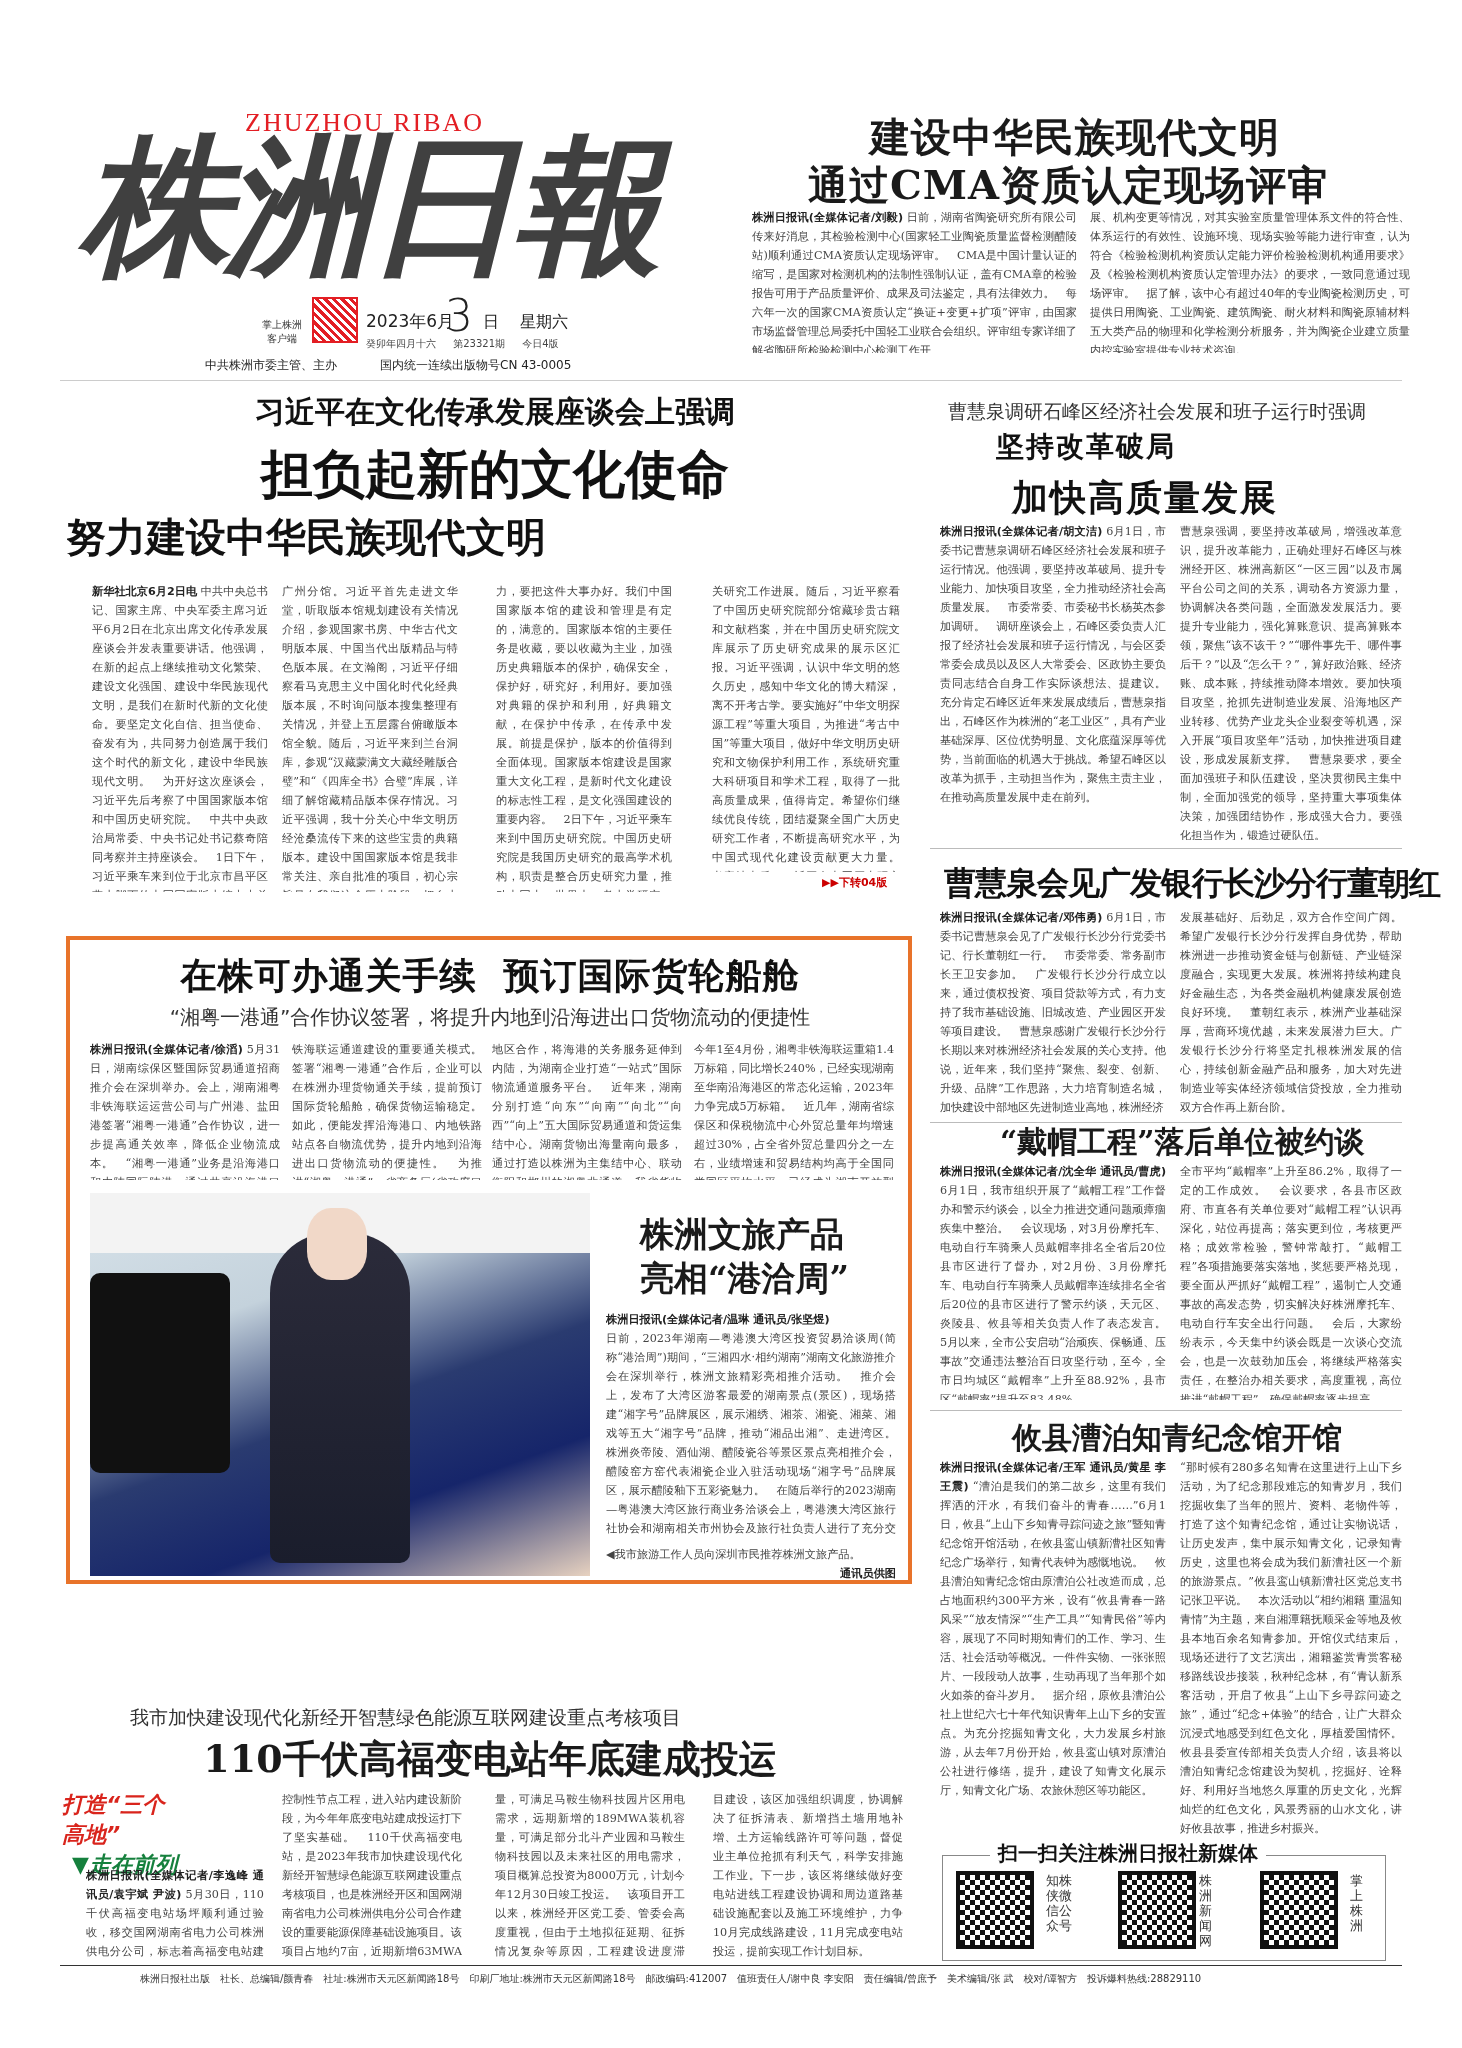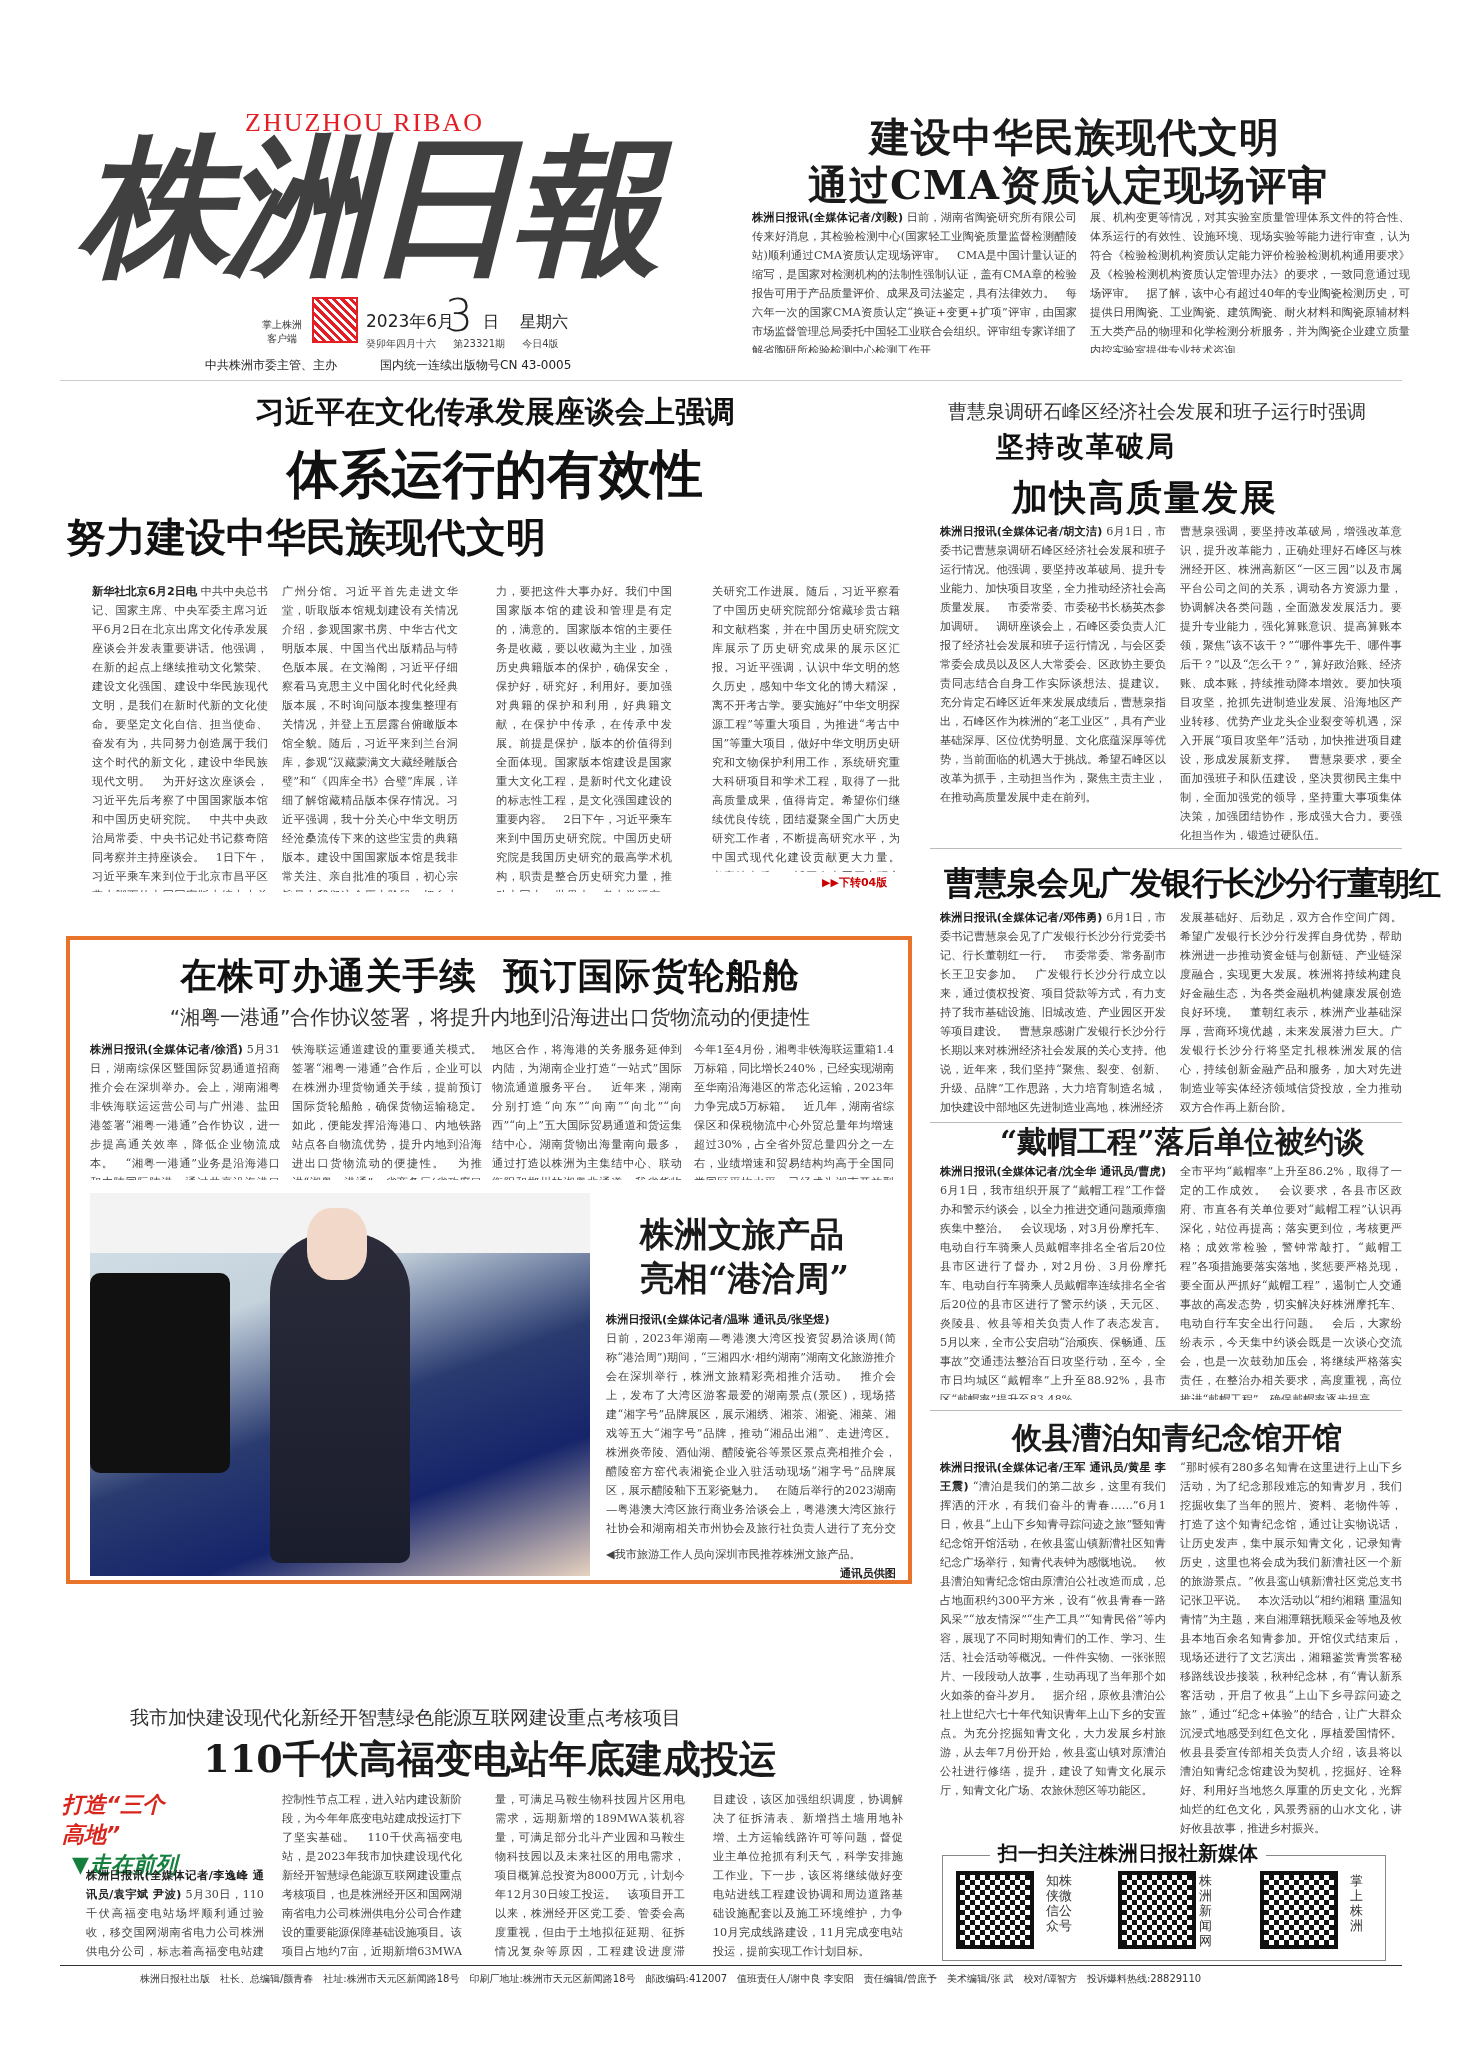--- a/index.html
+++ b/index.html
@@ -62,21 +62,21 @@
 <div class="abs hl-serif" style="left:808px;top:158px;font-size:40px;letter-spacing:1px">通过CMA资质认定现场评审</div>
 <div class="col body-text" style="left:752px;top:208px;width:325px;height:145px;overflow:hidden">
   <span class="byline">株洲日报讯(全媒体记者/刘毅)</span>
   <span>日前，湖南省陶瓷研究所有限公司传来好消息，其检验检测中心(国家轻工业陶瓷质量监督检测醴陵站)顺利通过CMA资质认定现场评审。　CMA是中国计量认证的缩写，是国家对检测机构的法制性强制认证，盖有CMA章的检验报告可用于产品质量评价、成果及司法鉴定，具有法律效力。　每六年一次的国家CMA资质认定“换证+变更+扩项”评审，由国家市场监督管理总局委托中国轻工业联合会组织。评审组专家详细了解省陶研所检验检测中心检测工作开</span>
 </div>
 <div class="col body-text" style="left:1090px;top:208px;width:320px;height:145px;overflow:hidden">展、机构变更等情况，对其实验室质量管理体系文件的符合性、体系运行的有效性、设施环境、现场实验等能力进行审查，认为符合《检验检测机构资质认定能力评价检验检测机构通用要求》及《检验检测机构资质认定管理办法》的要求，一致同意通过现场评审。　据了解，该中心有超过40年的专业陶瓷检测历史，可提供日用陶瓷、工业陶瓷、建筑陶瓷、耐火材料和陶瓷原辅材料五大类产品的物理和化学检测分析服务，并为陶瓷企业建立质量内控实验室提供专业技术咨询。</div>
 
 <div class="sep-line" style="left:60px;top:380px;width:1342px;background:#ccc"></div>
 
 <div class="abs hl-sans" style="left:140px;top:392px;font-size:30px;width:710px;text-align:center">习近平在文化传承发展座谈会上强调</div>
-<div class="abs hl-sans" style="left:140px;top:440px;font-size:52px;width:710px;text-align:center">体系运行的有效性</div>
+<div class="abs hl-sans" style="left:140px;top:440px;font-size:52px;width:710px;text-align:center">担负起新的文化使命</div>
 <div class="abs hl-sans" style="left:66px;top:510px;font-size:40px;width:850px;text-align:left">努力建设中华民族现代文明</div>
 
 <div class="col body-text" style="left:92px;top:582px;width:176px;height:310px;overflow:hidden">
   <span class="byline">新华社北京6月2日电</span>
   <span>中共中央总书记、国家主席、中央军委主席习近平6月2日在北京出席文化传承发展座谈会并发表重要讲话。他强调，在新的起点上继续推动文化繁荣、建设文化强国、建设中华民族现代文明，是我们在新时代新的文化使命。要坚定文化自信、担当使命、奋发有为，共同努力创造属于我们这个时代的新文化，建设中华民族现代文明。　为开好这次座谈会，习近平先后考察了中国国家版本馆和中国历史研究院。　中共中央政治局常委、中央书记处书记蔡奇陪同考察并主持座谈会。　1日下午，习近平乘车来到位于北京市昌平区燕山脚下的中国国家版本馆中央总馆。中国国家版本馆主要承担国家版本资源规划协调、普查征集、典藏展示、研究交流和宣传推广职责，馆有中央总馆和西安、杭州、</span>
 </div>
 <div class="col body-text" style="left:282px;top:582px;width:176px;height:310px;overflow:hidden">广州分馆。习近平首先走进文华堂，听取版本馆规划建设有关情况介绍，参观国家书房、中华古代文明版本展、中国当代出版精品与特色版本展。在文瀚阁，习近平仔细察看马克思主义中国化时代化经典版本展，不时询问版本搜集整理有关情况，并登上五层露台俯瞰版本馆全貌。随后，习近平来到兰台洞库，参观“汉藏蒙满文大藏经雕版合璧”和“《四库全书》合璧”库展，详细了解馆藏精品版本保存情况。习近平强调，我十分关心中华文明历经沧桑流传下来的这些宝贵的典籍版本。建设中国国家版本馆是我非常关注、亲自批准的项目，初心宗旨是在我们这个历史阶段，把自古以来能收集到的典籍资料收集全、保护好，把世界上唯一没有中断的文明继续传承下去。盛世修文，我们这个时代，国家繁荣、社会安定，有条件建设好国家版本馆</div>
 <div class="col body-text" style="left:496px;top:582px;width:176px;height:310px;overflow:hidden">力，要把这件大事办好。我们中国国家版本馆的建设和管理是有定的，满意的。国家版本馆的主要任务是收藏，要以收藏为主业，加强历史典籍版本的保护，确保安全，保护好，研究好，利用好。要加强对典籍的保护和利用，好典籍文献，在保护中传承，在传承中发展。前提是保护，版本的价值得到全面体现。国家版本馆建设是国家重大文化工程，是新时代文化建设的标志性工程，是文化强国建设的重要内容。　2日下午，习近平乘车来到中国历史研究院。中国历史研究院是我国历史研究的最高学术机构，职责是整合历史研究力量，推动中国史、世界史、考古学研究，他参观了中国历史研究院的学术成果展和考古博物馆，</div>
 <div class="col body-text" style="left:712px;top:582px;width:188px;height:290px;overflow:hidden">关研究工作进展。随后，习近平察看了中国历史研究院部分馆藏珍贵古籍和文献档案，并在中国历史研究院文库展示了历史研究成果的展示区汇报。习近平强调，认识中华文明的悠久历史，感知中华文化的博大精深，离不开考古学。要实施好“中华文明探源工程”等重大项目，为推进“考古中国”等重大项目，做好中华文明历史研究和文物保护利用工作，系统研究重大科研项目和学术工程，取得了一批高质量成果，值得肯定。希望你们继续优良传统，团结凝聚全国广大历史研究工作者，不断提高研究水平，为中国式现代化建设贡献更大力量。　考察结束后，习近平在中国历史研究院出席文化传承发展座谈会。会上，北京师范大学教授李帆、复旦大学副校长王博、</div>
 <div class="abs more" style="left:822px;top:875px;font-size:11px;font-family:'DejaVu Sans',sans-serif">▶▶下转04版</div>

